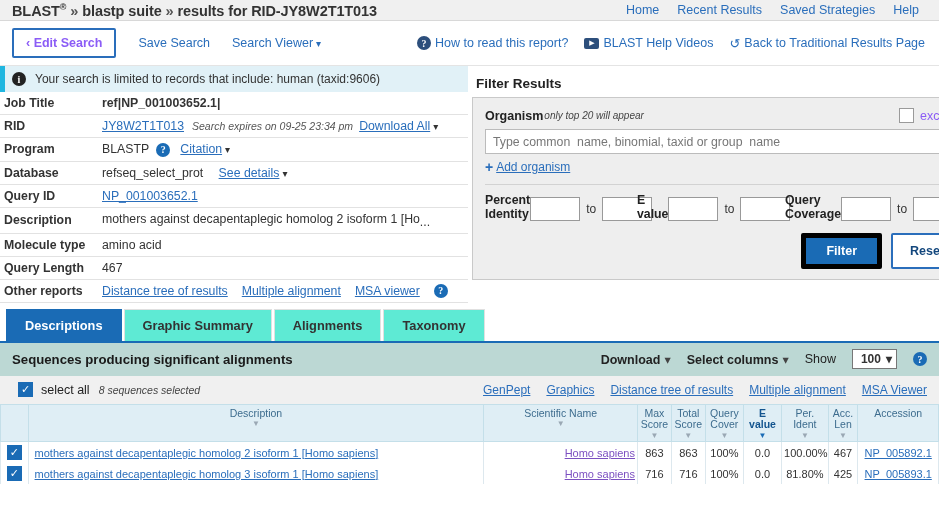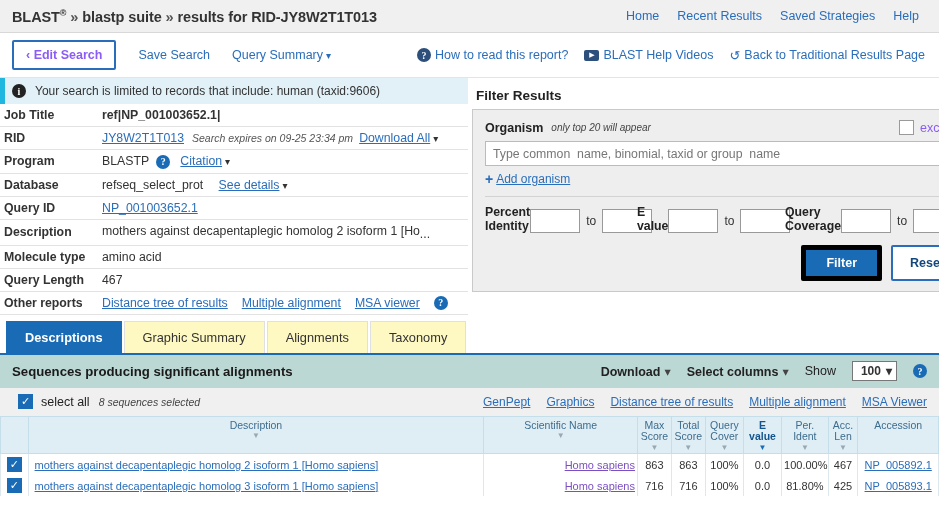--- a/index.html
+++ b/index.html
@@ -9,21 +9,21 @@
     overflow: hidden;
     background: #ffffff;
     font-family: "Liberation Sans", sans-serif;
     font-size: 12px;
     color: #333333;
   }
   a { color: #2a6ebb; text-decoration: underline; cursor: pointer; }
 
   
   .brandbar {
-    height: 33px;
+    height: 21px;
     background: #f0f0f0;
     border-bottom: 1px solid #d8d8d8;
     display: flex; align-items: center;
     padding: 0 12px;
   }
   .brand-title {
     font-size: 14.5px; font-weight: bold; color: #333;
     white-space: nowrap; letter-spacing: -0.1px;
   }
   .brand-title .reg { font-size: 9px; vertical-align: super; font-weight: bold; }
@@ -122,21 +122,21 @@
   }
 
   
   .filter-h { font-size: 13.5px; font-weight: bold; color: #222; margin: 2px 0 6px 4px; }
   .filter-box {
     border: 1px solid #c9c9c9; background: #eeeeee;
     padding: 10px 12px 10px 12px;
   }
   .org-row { display:flex; align-items:center; }
   .org-label { font-weight:bold; font-size:12.5px; color:#222; }
-  .org-note { font-style: italic; font-size: 10px; color: #444; margin-left: 8px; }
+  .org-note { font-style: italic; font-size: 10px; color: #444; margin-left: 1px; }
   .exclude-wrap { margin-left:auto; display:flex; align-items:center; gap:6px; }
   .chk-empty {
     width: 15px; height: 15px; background:#fff; border:1px solid #9a9a9a;
     display:inline-block;
   }
   .exclude-lbl { font-size: 12.5px; color:#8b5cf6; }
   .org-input {
     width: 100%; margin-top: 6px; height: 25px;
     border: 1px solid #bbb; background:#fff; padding: 0 7px;
     font-size: 12.3px; color:#666; font-family:"Liberation Sans", sans-serif;
@@ -172,22 +172,22 @@
   
   .tabs-wrap {
     margin-top: 6px;
     border-bottom: 2px solid #1a6bb5;
     display: flex; align-items: flex-end;
     padding-left: 6px;
     background: #fff;
   }
   .tab {
     padding: 8px 18px; font-size: 12.8px; cursor:pointer;
-    background: #fef9c3; color:#333; margin-right: 2px;
-    border: 1px solid #e0e0e0; border-bottom: none;
+    background: #5eead4; color:#333; margin-right: 2px;
+    border: 1px solid #e0e0e0; border-bottom: none; font-weight: bold;
   }
   .tab.active {
     background:#1a6bb5; color:#fff; font-weight:bold;
     border-color:#1a6bb5;
   }
 
   
   .res-head {
     background: #bcd8d4; height: 33px;
     display:flex; align-items:center; padding: 0 12px;
@@ -264,21 +264,21 @@
     <a>Home</a>
     <a>Recent Results</a>
     <a>Saved Strategies</a>
     <a>Help</a>
   </div>
 </div>
 
 <div class="actionbar">
   <button class="edit-search-btn">‹ Edit Search</button>
   <a class="abtn-link">Save Search</a>
-  <span class="abtn-link"><span>Query Summary</span><span class="caret-down">▾</span></span>
+  <span class="abtn-link"><span>Search Viewer</span><span class="caret-down">▾</span></span>
   <div class="actionbar-right">
     <span class="item">
       <span class="q-circle">?</span>
       <span>How to read this report?</span>
     </span>
     <span class="item">
       <span class="yt-icon"></span>
       <span>BLAST Help Videos</span>
     </span>
     <span class="item">

